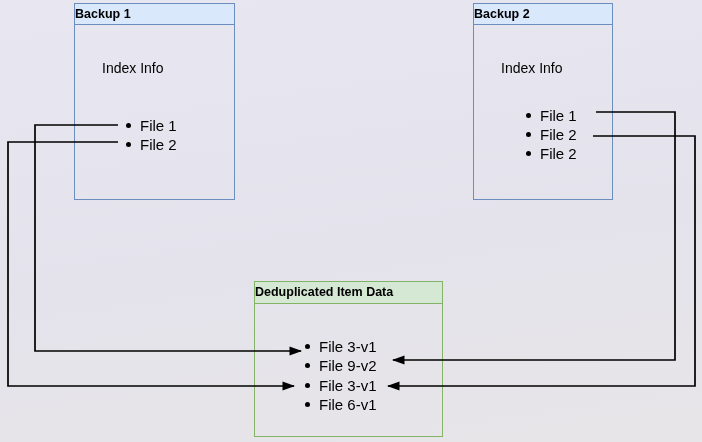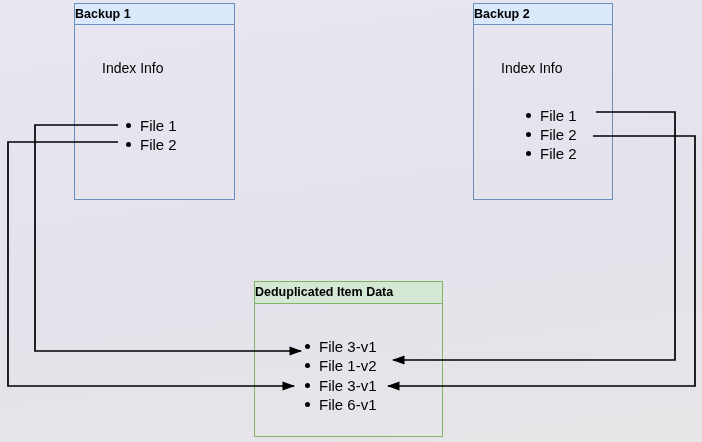--- a/index.html
+++ b/index.html
@@ -125,21 +125,21 @@
 
   <div class="box green" id="dedup">
     <div class="box-header">Deduplicated Item Data</div>
     <ul class="file-list">
       <li>
           <span class="bullet"></span>
           <span>File 3-v1</span>
         </li>
       <li>
           <span class="bullet"></span>
-          <span>File 1-v2</span>
+          <span>File 9-v2</span>
         </li>
       <li>
           <span class="bullet"></span>
           <span>File 3-v1</span>
         </li>
       <li>
           <span class="bullet"></span>
           <span>File 6-v1</span>
         </li>
     </ul>

